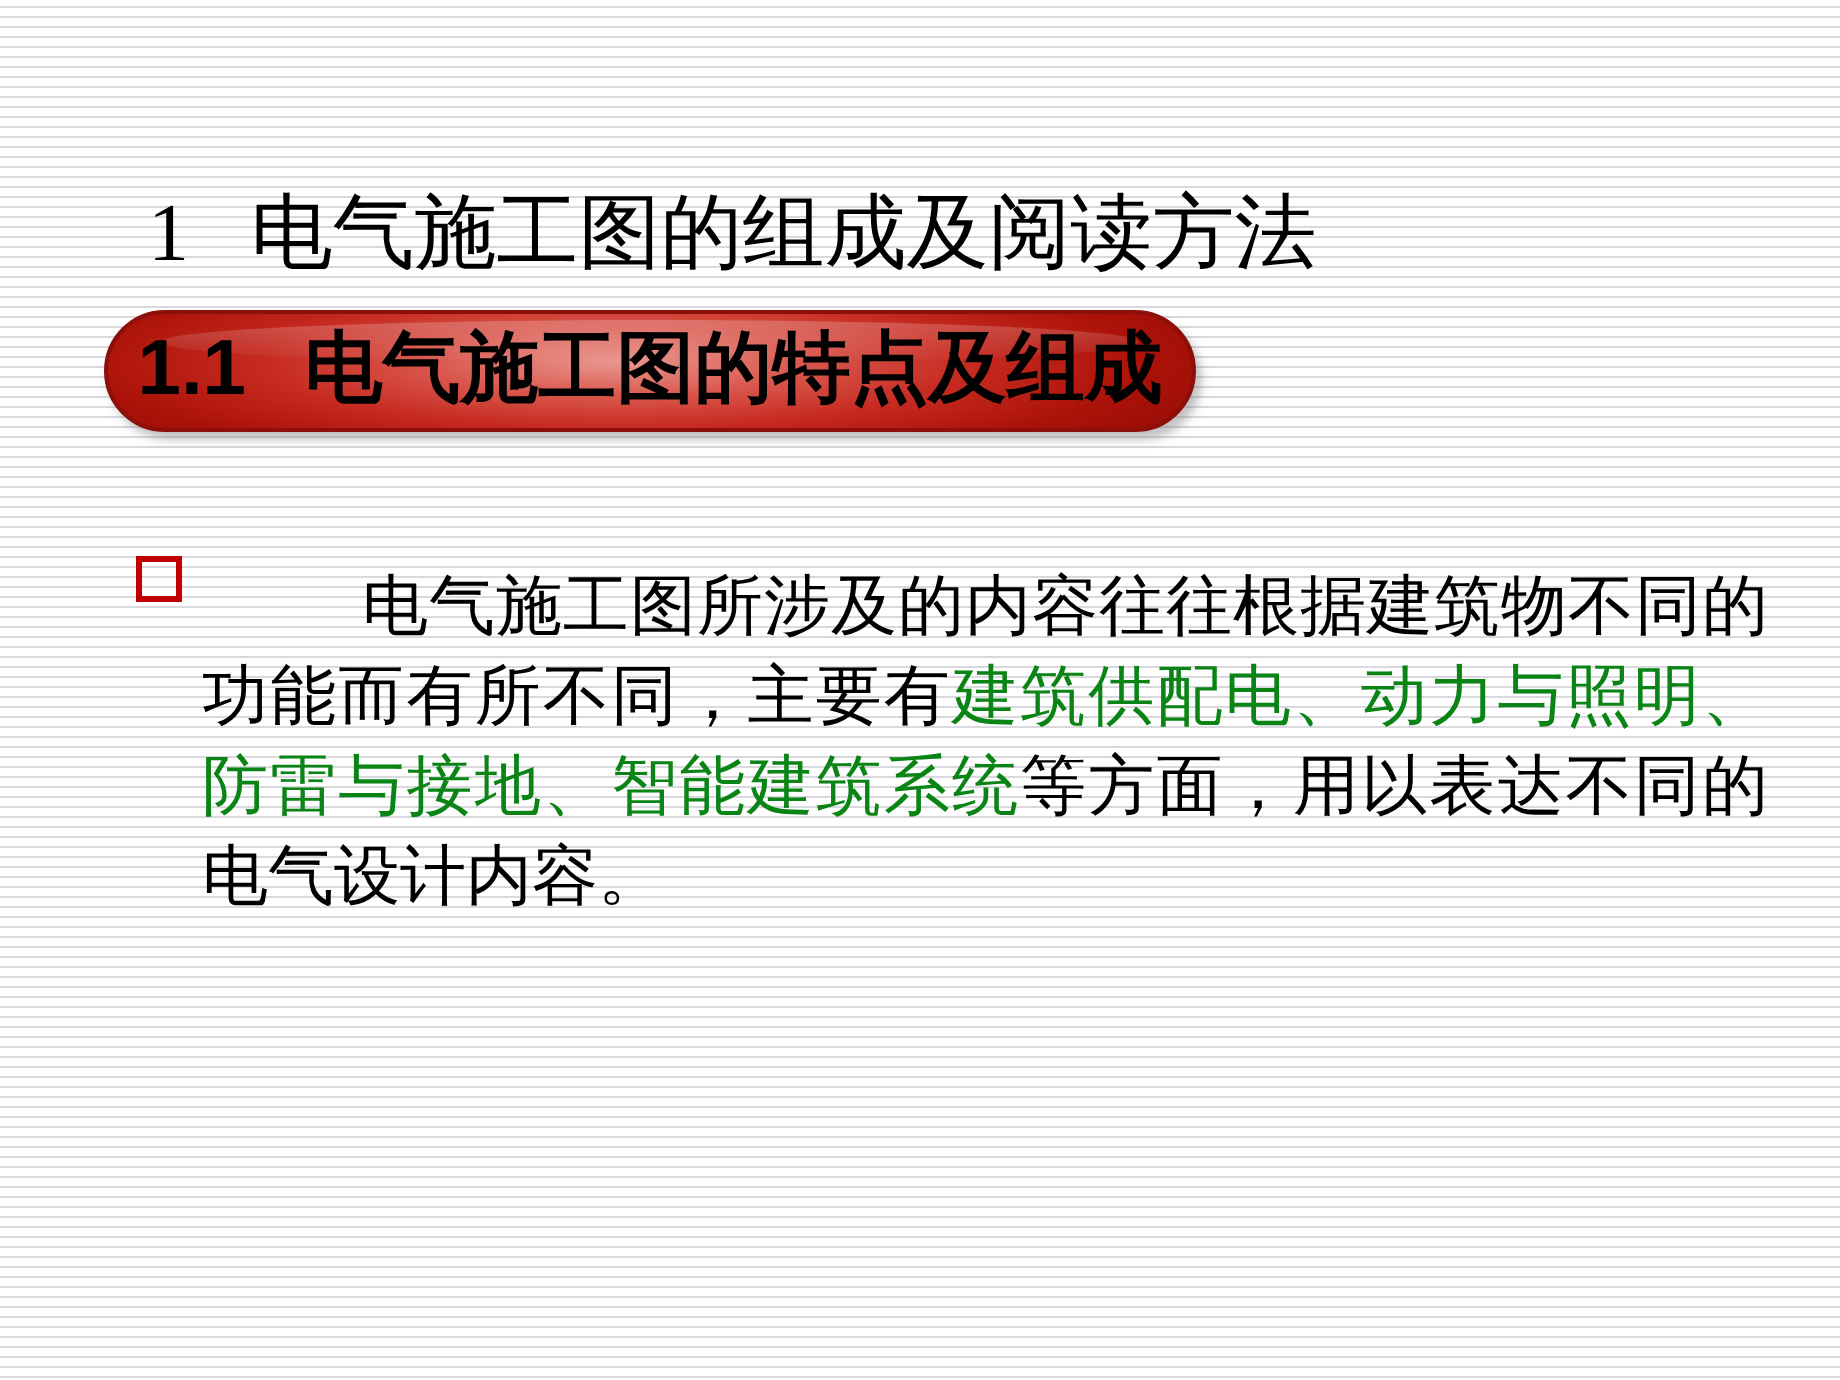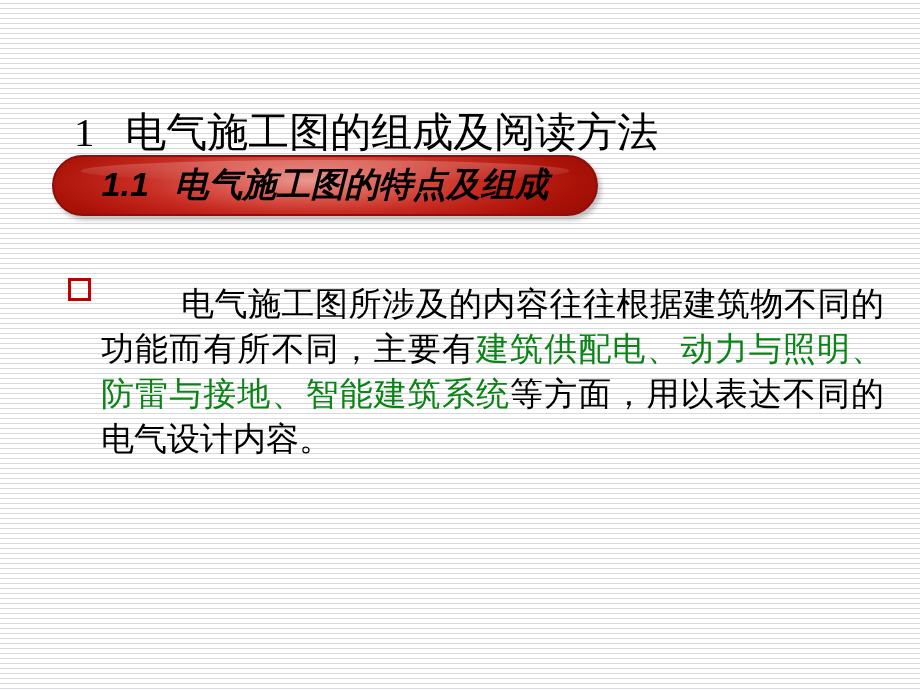--- a/index.html
+++ b/index.html
@@ -36,21 +36,20 @@
     position: absolute;
     left: 74px;
     top: 92px;
     width: 800px;
     font-family: "Liberation Serif", serif;
     font-size: 41px;
     line-height: 48px;
     color: #000000;
     white-space: nowrap;
     letter-spacing: 0px;
-    margin-top: 16px;
   }
   #slide-title .num {
     font-family: "Liberation Serif", serif;
   }
 
   
   #section-pill {
     position: absolute;
     left: 52px;
     top: 155px;
@@ -80,27 +79,26 @@
     width: 90%;
     height: 38%;
     border-radius: 50%;
     background: linear-gradient(to bottom, rgba(255,255,255,0.22), rgba(255,255,255,0));
     pointer-events: none;
   }
   #section-pill-text {
     position: relative;
     z-index: 2;
     font-family: "Liberation Serif", serif;
-    font-size: 34px;
+    font-size: 39px;
     line-height: 34px;
     color: #000000;
     font-weight: bold;
     white-space: nowrap;
     padding-bottom: 2px;
-    font-style: italic;
   }
   #section-pill-text .sect-num {
     font-family: "Liberation Sans", sans-serif;
     font-weight: bold;
   }
 
   
   #body-block {
     position: absolute;
     left: 68px;

